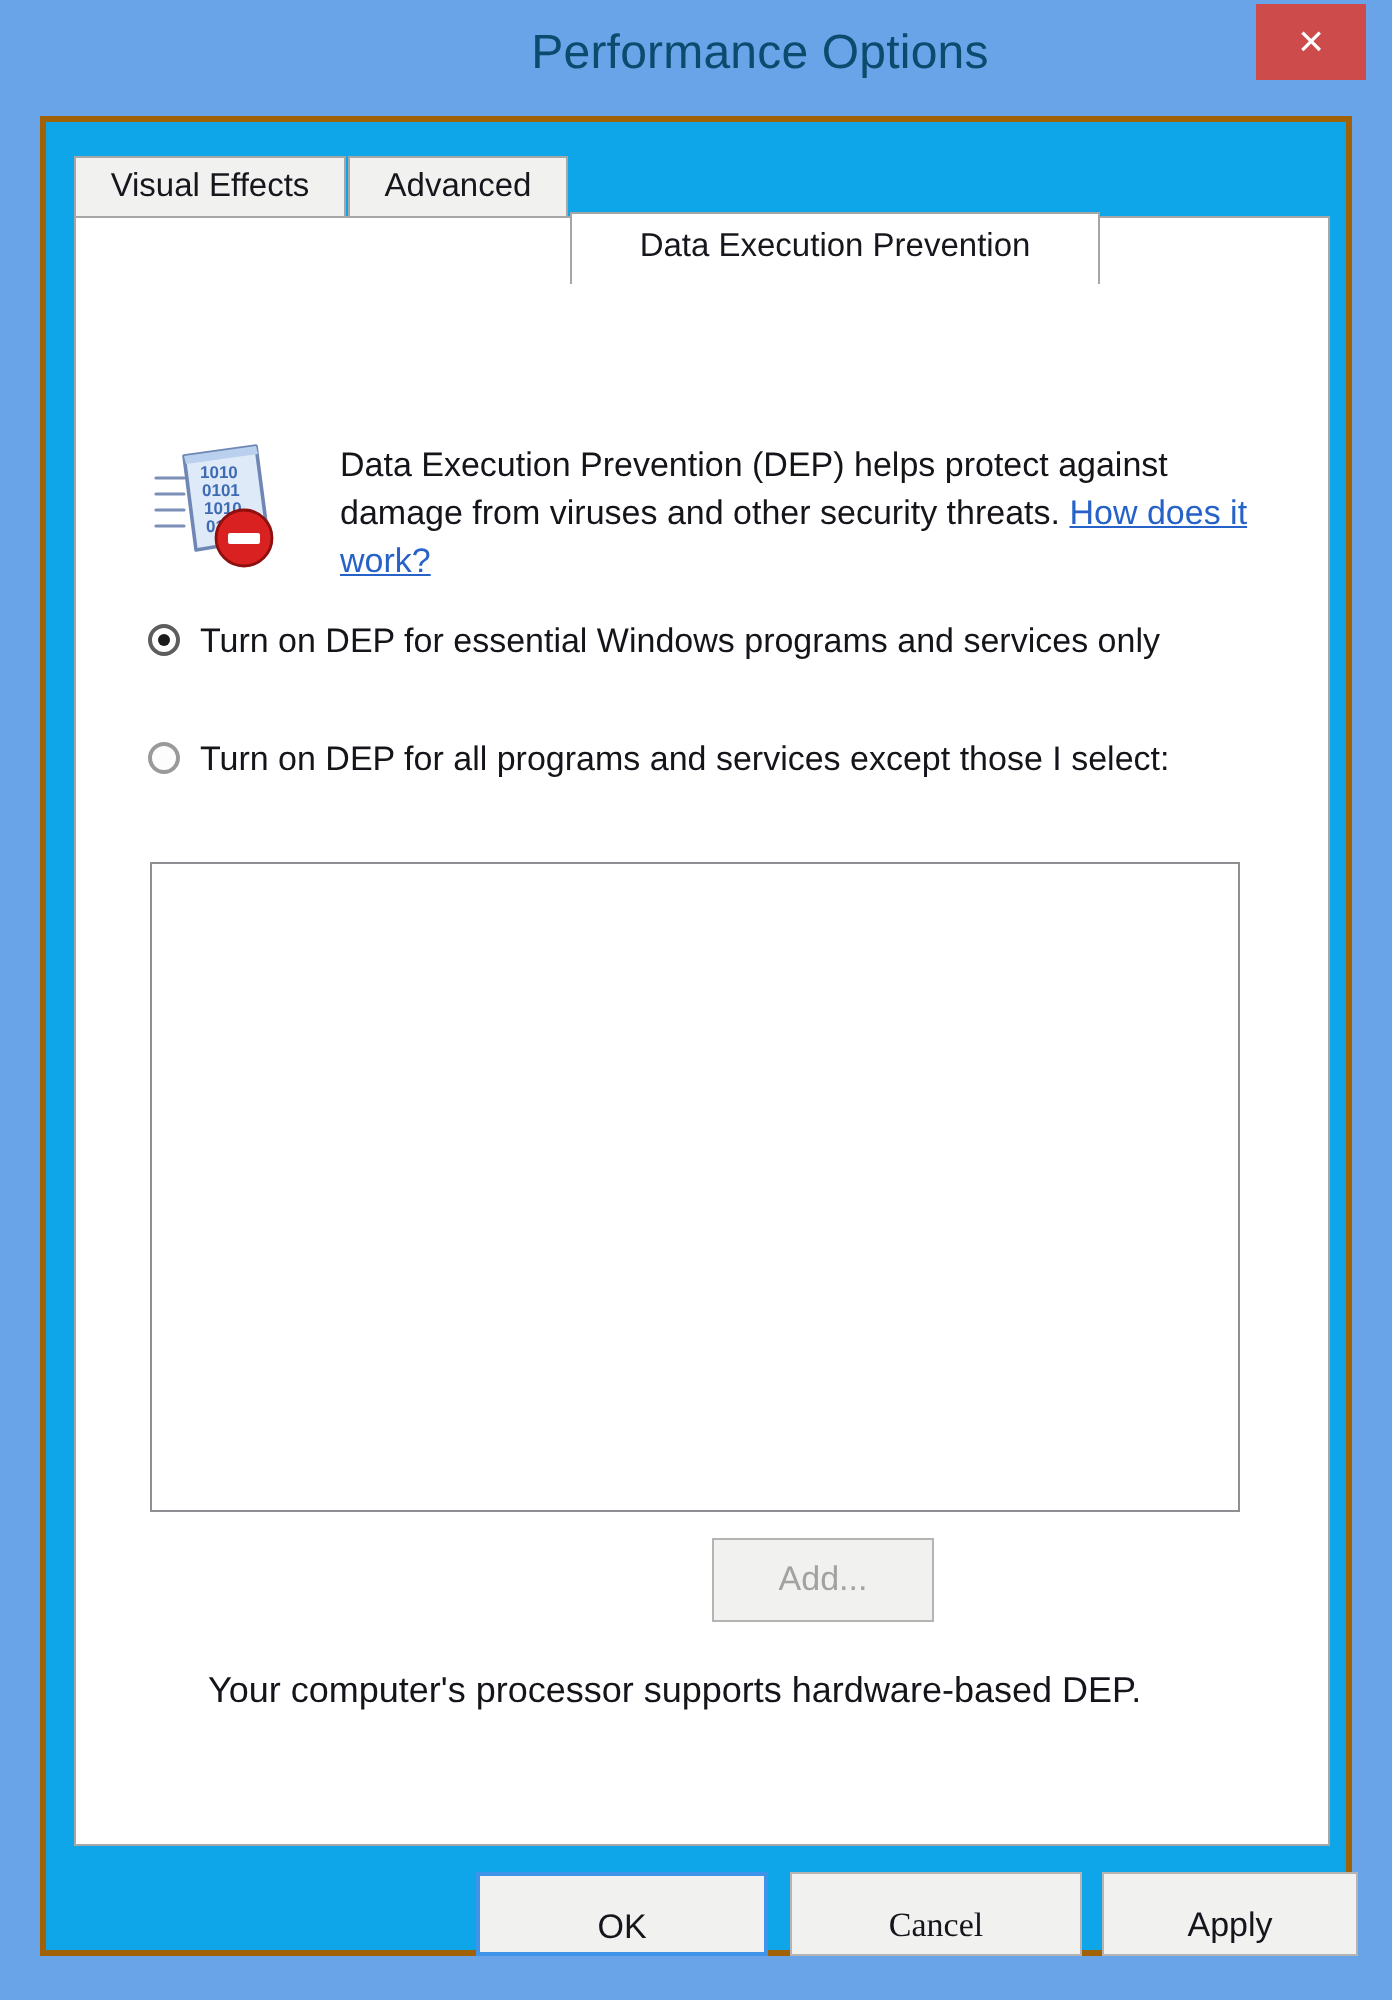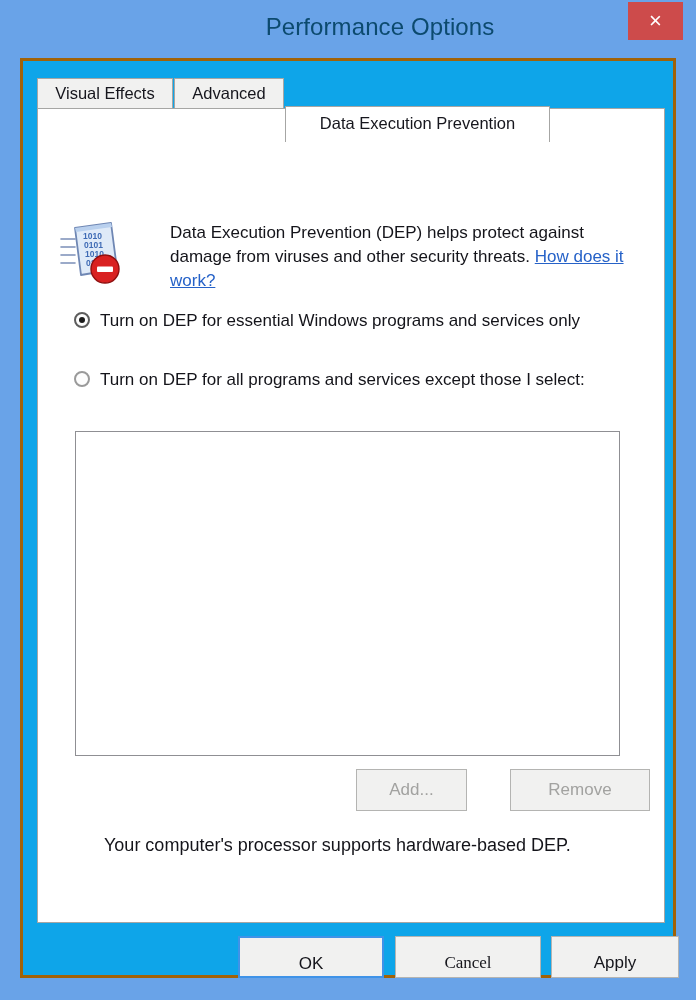--- a/index.html
+++ b/index.html
@@ -113,21 +113,21 @@
     width: 628px;
     height: 815px;
     background: #ffffff;
     border: 1px solid #a6a6a4;
     box-sizing: border-box;
   }
 
   
   .dep-icon {
     position: absolute;
-    left: 21px;
+    left: 38px;
     top: 110px;
     width: 66px;
     height: 68px;
   }
   .info-text {
     position: absolute;
     left: 132px;
     top: 112px;
     width: 460px;
     font-size: 17px;
@@ -295,21 +295,20 @@
       </div>
 
       <div class="radio-row r2">
         <span class="radio-mark unchecked"></span>
         <span class="radio-label">Turn on DEP for all programs and services except those I select:</span>
       </div>
 
       <div class="listbox"></div>
 
       <button class="btn btn-add disabled">Add...</button>
-      <button class="btn btn-remove disabled">Remove</button>
 
       <div class="status-text">Your computer's processor supports hardware-based DEP.</div>
 
     </div>
 
     <button class="footer-btn btn-ok default">OK</button>
     <button class="footer-btn btn-cancel">Cancel</button>
     <button class="footer-btn btn-apply">Apply</button>
 
   </div>

